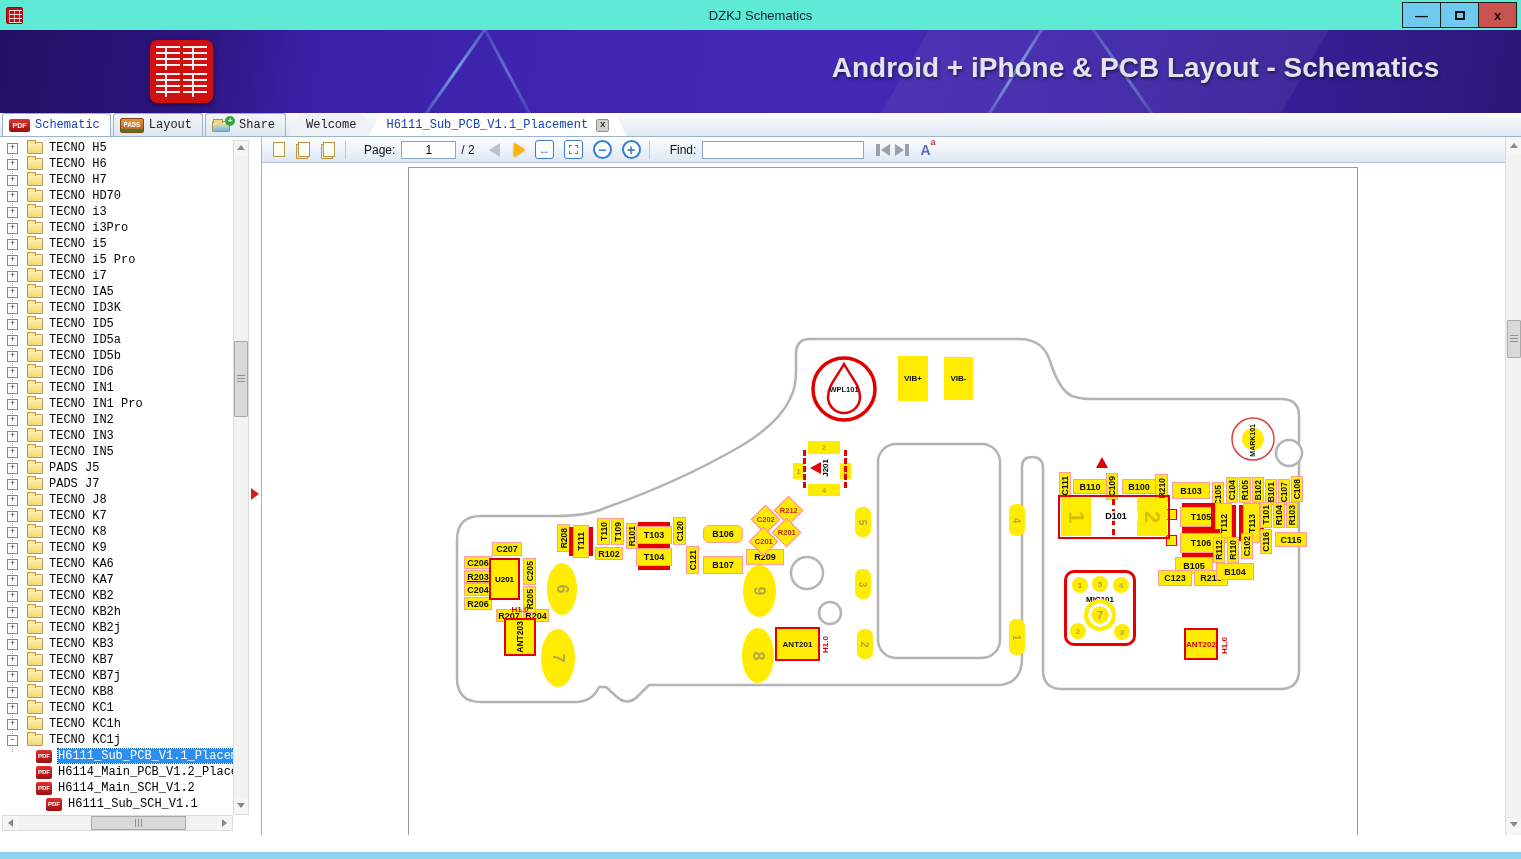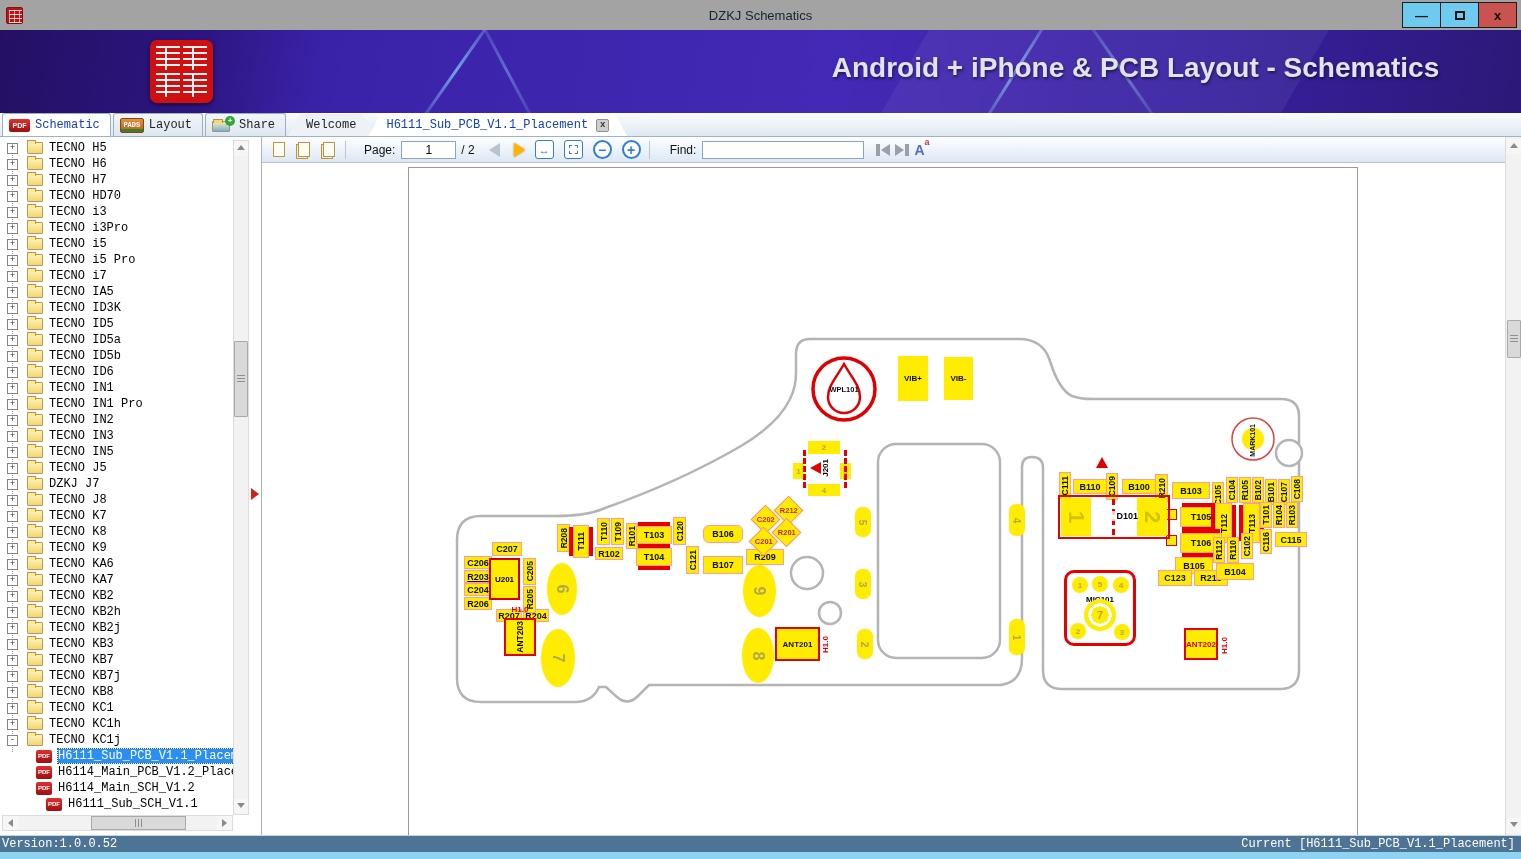--- a/index.html
+++ b/index.html
@@ -1,20 +1,20 @@
 <!DOCTYPE html>
 <html><head>
 <meta charset="utf-8">
 <style>
   *{margin:0;padding:0;box-sizing:border-box;}
   html,body{width:1521px;height:859px;overflow:hidden;background:#fff;font-family:"Liberation Sans",sans-serif;}
   #app{position:relative;width:1521px;height:859px;}
 
   
-  .titlebar{position:absolute;left:0;top:0;width:1521px;height:30px;background:#a3a3a3;display:flex;align-items:center;}
+  .titlebar{position:absolute;left:0;top:0;width:1521px;height:30px;background:#5eead4;display:flex;align-items:center;}
   .appicon{position:absolute;left:6px;top:7px;width:17px;height:17px;background:#c01212;border-radius:2px;border:1px solid #8d0b0b;
     background-image:repeating-linear-gradient(0deg,rgba(255,255,255,.85) 0 1px,transparent 1px 4px),repeating-linear-gradient(90deg,rgba(255,255,255,.6) 0 1px,transparent 1px 5px);background-size:13px 13px;background-position:2px 2px;background-repeat:no-repeat;}
   .title-text{flex:1;text-align:center;font-size:13px;color:#15242c;}
   .winbtns{position:absolute;right:4px;top:2px;display:flex;}
   .winbtn{width:39px;height:26px;border:1px solid #1d1d1d;display:flex;align-items:center;justify-content:center;font-weight:bold;color:#111;background:#6ecbef;margin-left:-1px;font-size:13px;}
   .winbtn.close{background:#c9534f;}
   .maxglyph{width:10px;height:9px;border:2px solid #111;}
 
   
   .banner{position:absolute;left:0;top:30px;width:1521px;height:83px;overflow:hidden;
@@ -64,21 +64,21 @@
   .fitinner{width:9px;height:9px;border:1px dashed #3a7bd5;}
   .zoombtn{width:19px;height:19px;border:2px solid #2f7fd8;border-radius:50%;background:#fff;margin-left:10px;display:flex;align-items:center;justify-content:center;color:#2f7fd8;font-size:14px;font-weight:bold;line-height:1;}
   .findlabel{margin-left:12px;}
   .findinput{width:162px;height:18px;border:1px solid #8aa5c6;background:#fff;margin-left:6px;font-size:12px;padding:0 3px;font-family:"Liberation Sans",sans-serif;}
   .findnav{display:flex;align-items:center;margin-left:8px;color:#8b9097;}
   .fn{position:relative;width:16px;height:14px;margin-left:3px;}
   .fn .bar{position:absolute;top:1px;width:4px;height:12px;background:#9aa0a8;}
   .fn .tri{position:absolute;top:1px;width:0;height:0;border-top:6px solid transparent;border-bottom:6px solid transparent;}
   .fn.prev .bar{left:1px}.fn.prev .tri{left:6px;border-right:9px solid #9aa0a8;}
   .fn.next .bar{right:1px}.fn.next .tri{right:6px;border-left:9px solid #9aa0a8;}
-  .aicon{margin-left:4px;font-weight:bold;color:#5a6cc0;font-size:14px;position:relative;}
+  .aicon{margin-left:10px;font-weight:bold;color:#5a6cc0;font-size:14px;position:relative;}
   .aicon sup{color:#c03a3a;font-size:9px;position:relative;top:-4px;}
 
   
   .sidebar{position:absolute;left:0;top:137px;width:262px;height:698px;background:#fff;border-right:1px solid #a8b4c0;}
   .tree{position:absolute;left:0;top:3px;width:233px;height:672px;overflow:hidden;font-family:"Liberation Mono",monospace;font-size:12px;color:#000;}
   .tree::before{content:"";position:absolute;left:12px;top:4px;bottom:60px;border-left:1px dotted #9a9a9a;}
   .trow{height:16px;display:flex;align-items:center;white-space:nowrap;position:relative;}
   .expand{width:11px;height:11px;border:1px solid #848484;background:#fff;font-size:9px;line-height:9px;text-align:center;margin-left:7px;color:#333;flex:0 0 11px;}
   .fold{width:16px;height:12px;background:linear-gradient(180deg,#fff3b0,#f0d67a);border:1px solid #b89a4a;border-radius:1px;margin-left:9px;margin-right:6px;position:relative;flex:0 0 16px;}
   .fold::before{content:"";position:absolute;left:-1px;top:-3px;width:7px;height:3px;background:#f7e89a;border:1px solid #b89a4a;border-bottom:none;}
@@ -138,21 +138,21 @@
   .j201{position:absolute;left:382px;top:270px;width:62px;height:60px;}
   .j201 .p{position:absolute;background:#ffec00;display:flex;align-items:center;justify-content:center;color:#b1a84e;font-size:8px;font-weight:bold;}
   .j201 .dash{position:absolute;top:12px;height:38px;border-left:3px dashed #e60000;}
   .j201 .arrow{position:absolute;left:19px;top:24px;width:0;height:0;border-top:6px solid transparent;border-bottom:6px solid transparent;border-right:11px solid #e60000;}
   .j201 .jlabel{position:absolute;left:30px;top:17px;width:12px;height:26px;font-size:8px;font-weight:bold;display:flex;align-items:center;}
   .j201 .jlabel span{writing-mode:vertical-rl;transform:rotate(180deg);}
   .d101{position:absolute;left:649px;top:327px;width:112px;height:44px;border:2px solid #e60000;}
   .d101 .dp{position:absolute;top:1px;width:30px;height:38px;background:#ffec00;display:flex;align-items:center;justify-content:center;}
   .d101 .dp span{transform:rotate(90deg);font-size:22px;font-weight:bold;color:#d2c200;}
   .d101 .ddash{position:absolute;left:52px;top:2px;bottom:2px;border-left:3px dashed #e60000;}
-  .d101 .dlabel{position:absolute;left:34px;top:14px;width:44px;text-align:right;font-size:9px;font-weight:bold;background:rgba(255,255,255,.8);}
+  .d101 .dlabel{position:absolute;left:34px;top:14px;width:44px;text-align:center;font-size:9px;font-weight:bold;background:rgba(255,255,255,.8);}
   .u201{position:absolute;left:80px;top:390px;width:31px;height:42px;background:#ffec00;border:2px solid #d40000;display:flex;align-items:center;justify-content:center;font-size:8px;font-weight:bold;}
   .mic101{position:absolute;left:655px;top:402px;width:72px;height:76px;border:3px solid #e60000;border-radius:10px;}
   .mic101 .mlabel{position:absolute;left:0;right:0;top:22px;text-align:center;font-size:8px;font-weight:bold;}
   .mc{position:absolute;background:#ffec00;border-radius:50%;display:flex;align-items:center;justify-content:center;color:#b1a84e;font-size:8px;font-weight:bold;}
   .mc.big{background:radial-gradient(circle,#ffec00 0 38%,#fff 38% 52%,#ffec00 52%);font-size:11px;}
 
   
   .statusbar{position:absolute;left:0;top:835px;width:1521px;height:17px;background:#4e7495;border-top:1px solid #c9d6e2;color:#fff;font-family:"Liberation Mono",monospace;font-size:12px;display:flex;align-items:center;justify-content:space-between;padding:0 6px 0 2px;}
   .statusstrip{position:absolute;left:0;top:852px;width:1521px;height:7px;background:#8fd2f2;}
 </style>
@@ -313,26 +313,26 @@
           <span class="tlabel">TECNO IN3</span>
         </div>
         <div class="trow">
           <span class="expand">+</span>
           <span class="fold"></span>
           <span class="tlabel">TECNO IN5</span>
         </div>
         <div class="trow">
           <span class="expand">+</span>
           <span class="fold"></span>
-          <span class="tlabel">TECNO J5</span>
-        </div>
-        <div class="trow">
-          <span class="expand">+</span>
-          <span class="fold"></span>
-          <span class="tlabel">DZKJ J7</span>
+          <span class="tlabel">PADS J5</span>
+        </div>
+        <div class="trow">
+          <span class="expand">+</span>
+          <span class="fold"></span>
+          <span class="tlabel">PADS J7</span>
         </div>
         <div class="trow">
           <span class="expand">+</span>
           <span class="fold"></span>
           <span class="tlabel">TECNO J8</span>
         </div>
         <div class="trow">
           <span class="expand">+</span>
           <span class="fold"></span>
           <span class="tlabel">TECNO K7</span>
@@ -794,19 +794,15 @@
         <div class="arrowglyph"></div>
       </div>
     <div class="thumb" style="top:183px;height:38px;left:1px;">
         <div class="grip"></div>
       </div>
     <div class="sb-btn down" style="bottom:2px;left:1px;">
         <div class="arrowglyph"></div>
       </div>
   </div>
 
-  <div class="statusbar">
-    <span>Version:1.0.0.52</span>
-    <span>Current [H6111_Sub_PCB_V1.1_Placement]</span>
-  </div>
   <div class="statusstrip"></div>
 
 </div>
 
 </body></html>

